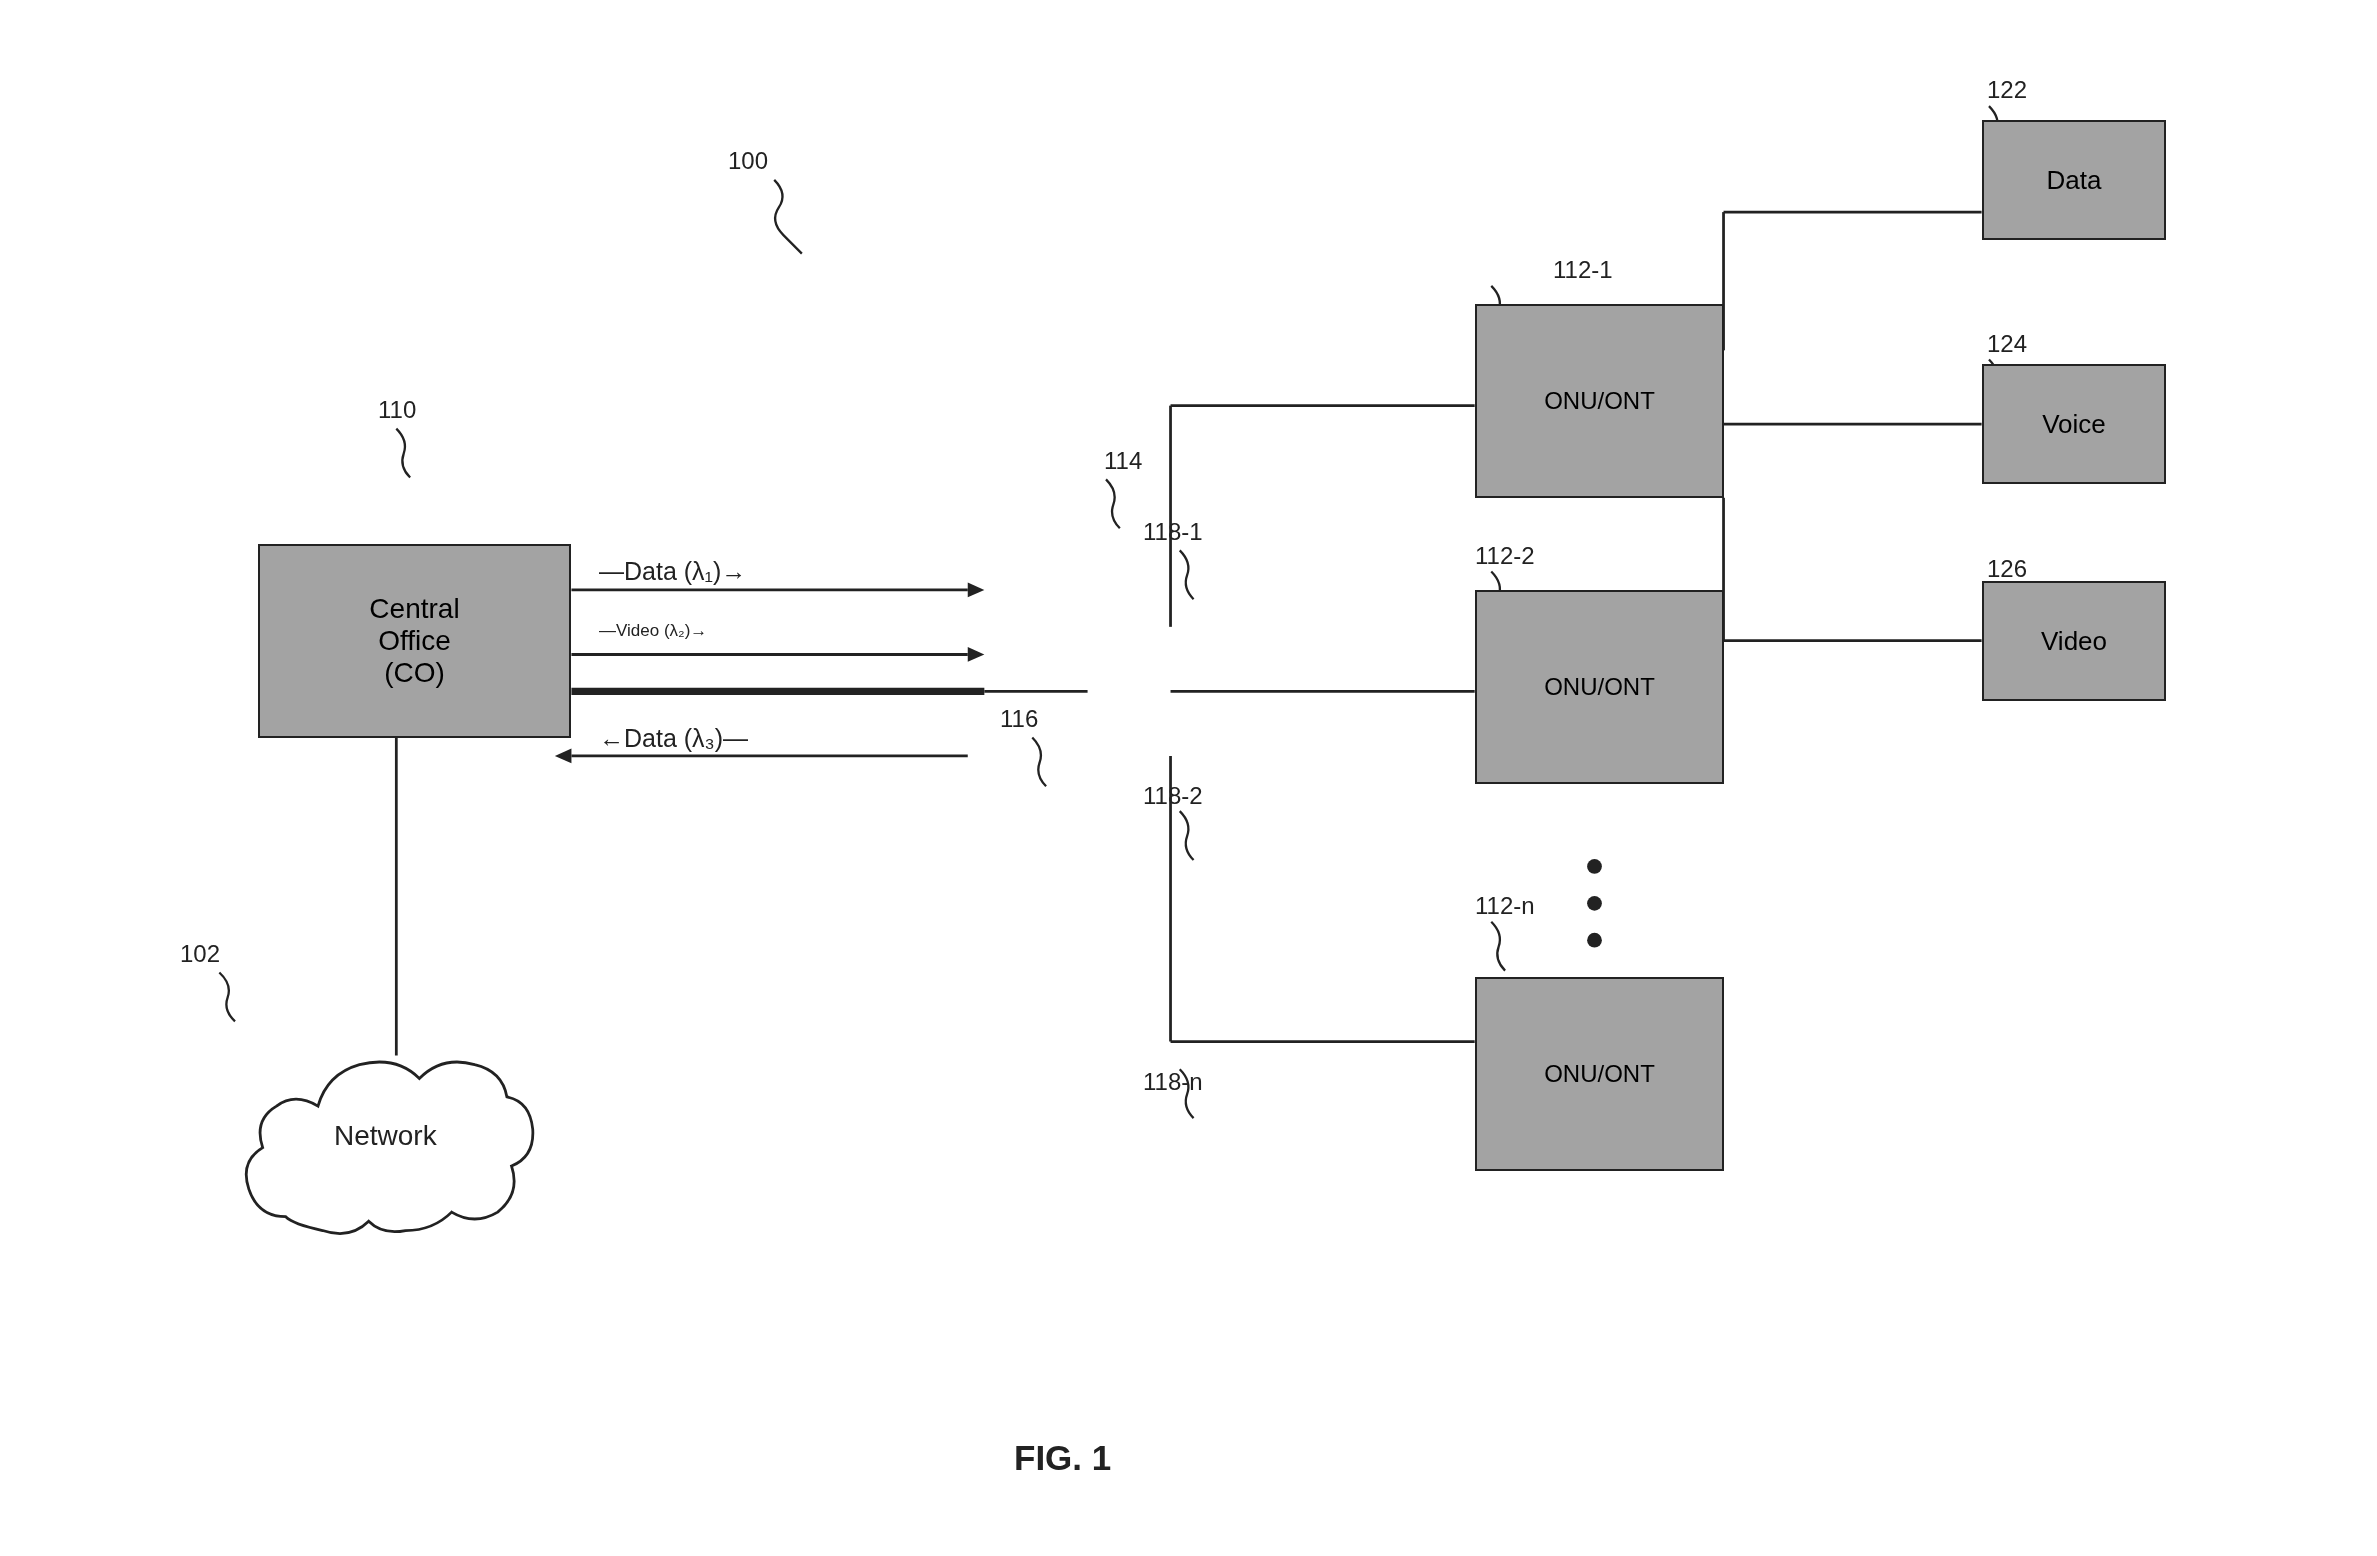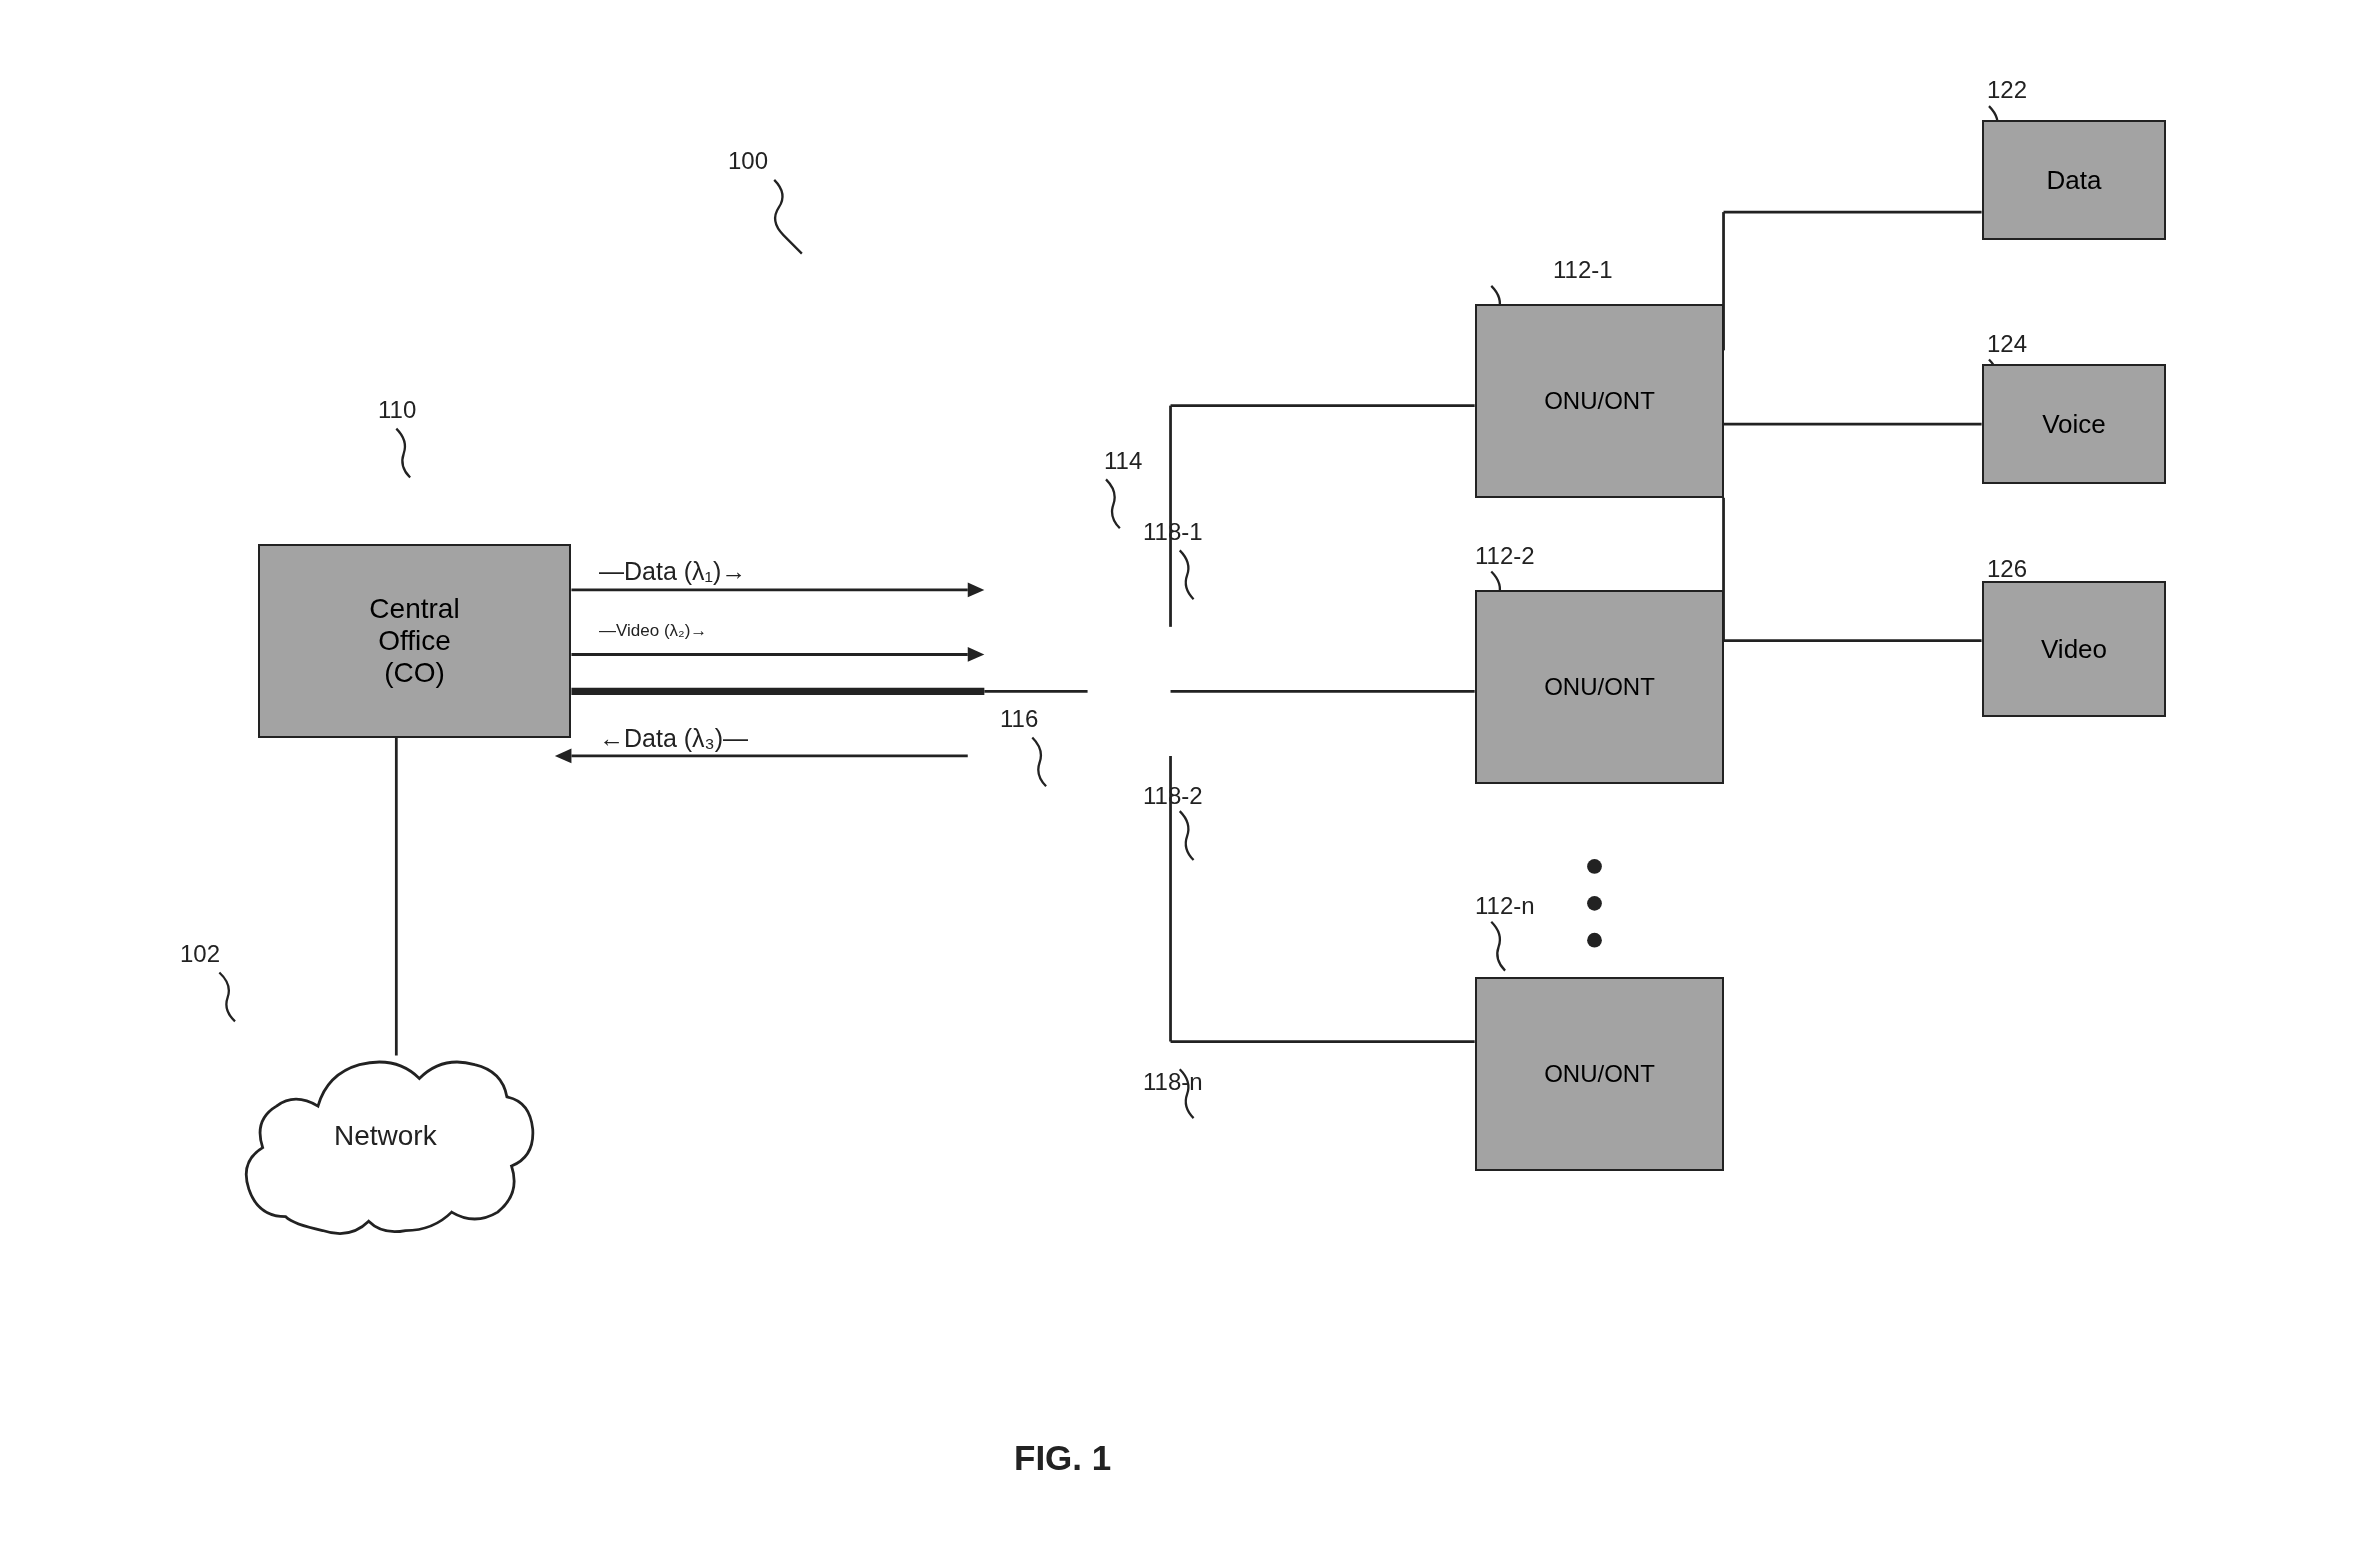--- a/index.html
+++ b/index.html
@@ -180,21 +180,21 @@
   </div>
 
   <div class="box" style="left:1982px; top:120px; width:184px; height:120px; font-size:26px;">
     <span>Data</span>
   </div>
 
   <div class="box" style="left:1982px; top:364px; width:184px; height:120px; font-size:26px;">
     <span>Voice</span>
   </div>
 
-  <div class="box" style="left:1982px; top:581px; width:184px; height:136px; font-size:26px;">
+  <div class="box" style="left:1982px; top:581px; width:184px; height:120px; font-size:26px;">
     <span>Video</span>
   </div>
 
   <div class="label" style="left:599px; top:557px; font-size:25px;">
     —<span>Data (λ₁)</span>→
   </div>
 
   <div class="label" style="left:599px; top:621px; font-size:17px;">
     —<span>Video (λ₂)</span>→
   </div>

